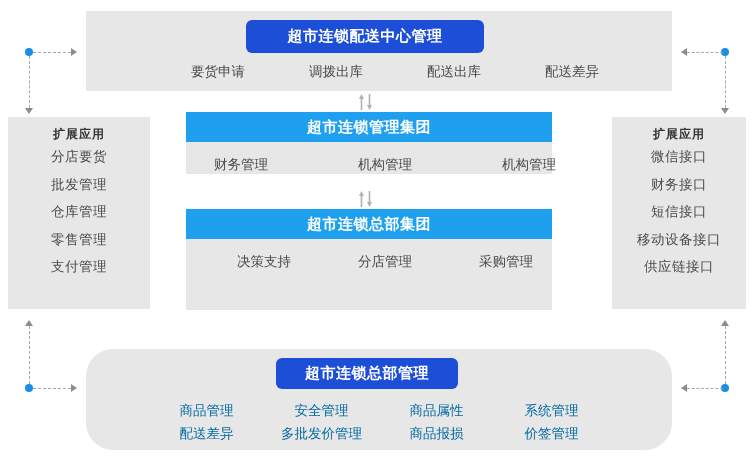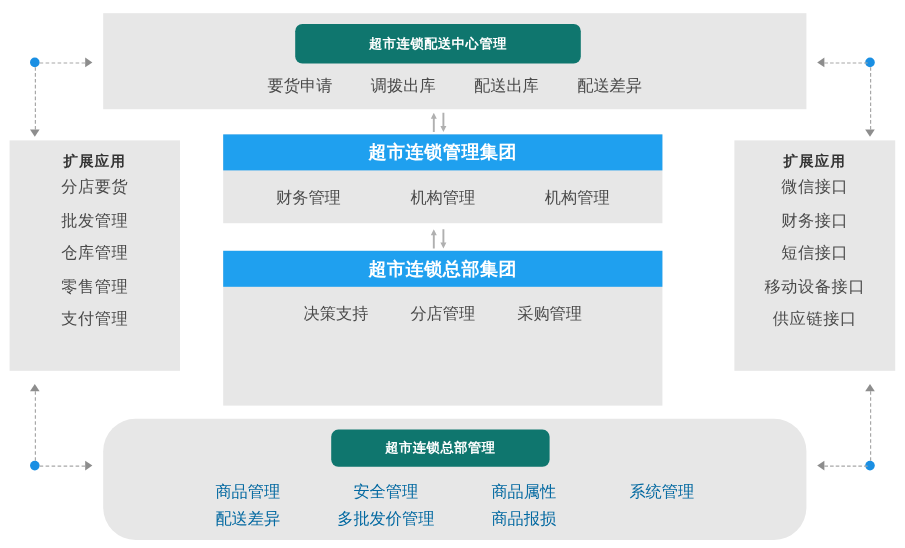--- a/index.html
+++ b/index.html
@@ -10,39 +10,39 @@
     overflow:hidden;
     position:relative;
   }
   #stage{position:absolute;left:0;top:0;width:754px;height:457px;}
 
   
   .panel{position:absolute;background:#e7e7e7;box-sizing:border-box;}
 
   
   .pill{
-    background:#0f766e;color:#ffffff;
+    background:#1d4ed8;color:#ffffff;
     border-radius:6px;
     display:flex;align-items:center;justify-content:center;
-    font-size:11px;font-weight:bold;letter-spacing:.5px;
+    font-size:15px;font-weight:bold;letter-spacing:.5px;
     box-sizing:border-box;
   }
   .bar{
     background:#1fa0ef;color:#ffffff;
     display:flex;align-items:center;justify-content:center;
     font-size:15px;font-weight:bold;letter-spacing:.5px;
     box-sizing:border-box;
   }
 
   
   .menurow{
     display:flex;align-items:center;justify-content:center;
     color:#4a4a4a;font-size:13.5px;
   }
-  .menurow .cell{white-space:nowrap;}
+  .menurow .cell{white-space:nowrap;margin-left:32px;}
 
   
   .sidelist{
     position:absolute;background:#e7e7e7;box-sizing:border-box;
     display:flex;flex-direction:column;align-items:center;
     padding-top:9px;
   }
   .sidelist .head{
     font-size:12px;font-weight:bold;color:#333333;
     margin-bottom:7px;letter-spacing:1px;
@@ -121,41 +121,41 @@
 
   <div class="sidelist" style="left:612px;top:117px;width:134px;height:192px;">
     <div class="head">扩展应用</div>
     <div class="li">微信接口</div>
     <div class="li">财务接口</div>
     <div class="li">短信接口</div>
     <div class="li">移动设备接口</div>
     <div class="li">供应链接口</div>
   </div>
 
-  <div class="grpwrap" style="left:186px;top:112px;width:366px;height:74px;">
+  <div class="grpwrap" style="left:186px;top:112px;width:366px;height:62px;">
     <div class="bar">超市连锁管理集团</div>
     <div class="body">
       <div class="menurow" style="gap:58px;">
         <span class="cell">财务管理</span>
         <span class="cell">机构管理</span>
         <span class="cell">机构管理</span>
       </div>
     </div>
   </div>
 
   <div class="dbl" style="left:356px;top:190px;">
     <svg width="22" height="18" viewBox="0 0 22 18">
       <g fill="#b0b0b0">
         <path d="M5.5 1 L8 6 L6.3 6 L6.3 17 L4.7 17 L4.7 6 L3 6 Z"></path>
         <path d="M13.5 17 L11 12 L12.7 12 L12.7 1 L14.3 1 L14.3 12 L16 12 Z"></path>
       </g>
     </svg>
   </div>
 
-  <div class="grpwrap" style="left:186px;top:209px;width:366px;height:129px;">
+  <div class="grpwrap" style="left:186px;top:209px;width:366px;height:101px;">
     <div class="bar">超市连锁总部集团</div>
     <div class="body">
       <div class="menurow" style="gap:35px;text-align:right;">
         <span class="cell">决策支持</span>
         <span class="cell">分店管理</span>
         <span class="cell">采购管理</span>
       </div>
     </div>
   </div>
 
@@ -170,20 +170,21 @@
       <div class="bcol">
         <div>安全管理</div>
         <div>多批发价管理</div>
       </div>
       <div class="bcol">
         <div>商品属性</div>
         <div>商品报损</div>
       </div>
       <div class="bcol">
         <div>系统管理</div>
+        <div>价签管理</div>
       </div>
     </div>
   </div>
 
   <div class="dot" style="left:25px;top:48px;"></div>
   <div class="hline" style="left:33px;top:52px;width:38px;"></div>
   <div class="arrow ar-right" style="left:71px;top:48px;"></div>
   <div class="vline" style="left:29px;top:56px;height:52px;"></div>
   <div class="arrow ar-down" style="left:25px;top:108px;"></div>
 

